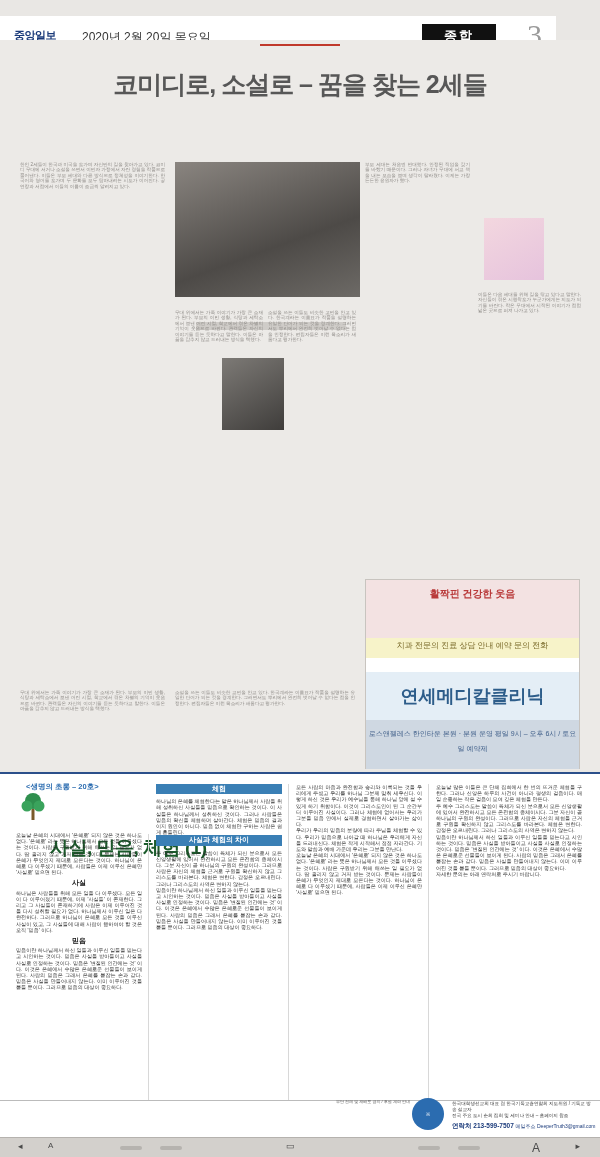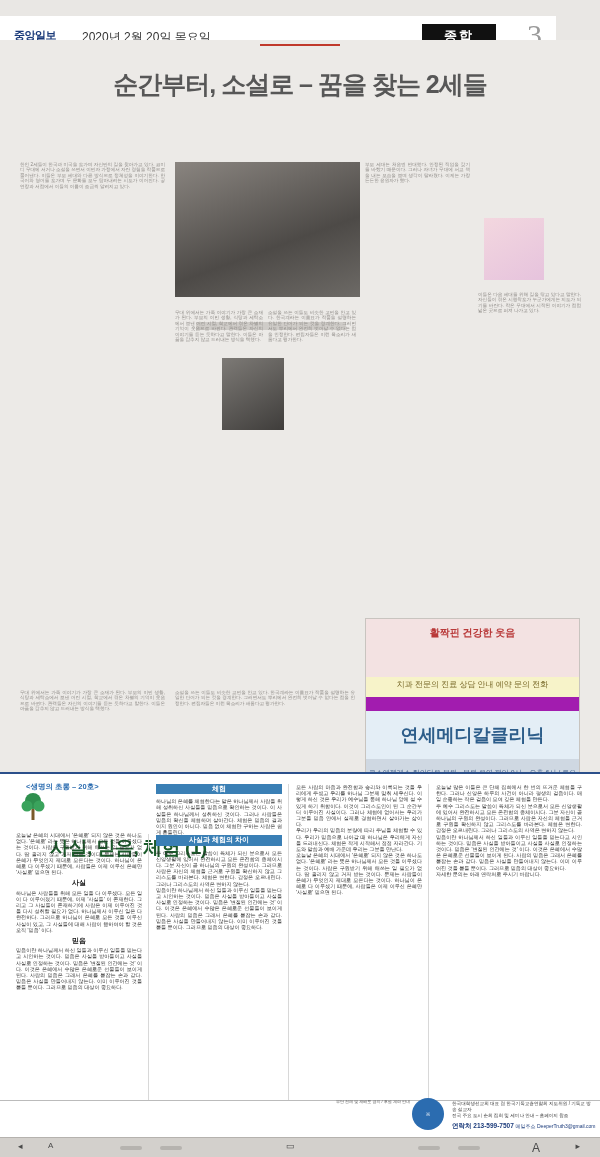--- a/index.html
+++ b/index.html
@@ -105,23 +105,23 @@
     line-height: 5.4px;
     color: #8d8a86;
     text-align: justify;
     overflow: hidden;
     word-break: break-all;
   }
 
   
   .ad-box {
     position: absolute;
-    left: 365px; top: 578px;
+    left: 365px; top: 539px;
     width: 215px; height: 190px;
-    background: #a21caf;
+    background: #ffffff;
     border: 1px solid #c8c4bf;
     box-sizing: border-box;
   }
   .ad-top {
     position: absolute;
     left: 0; top: 0;
     width: 100%; height: 58px;
     background: #f3e2e2;
     color: #b93a3a;
     font-size: 10px;
@@ -312,21 +312,21 @@
 
   <div class="masthead">
     <div class="logo">중앙일보</div>
     <div class="issue-date">2020년 2월 20일 목요일</div>
     <div class="section-badge">종합</div>
     <div class="page-num">3</div>
   </div>
 
   <div class="top-area">
     <div class="redline"></div>
-    <div class="headline">순간부터, 소설로 – 꿈을 찾는 2세들</div>
+    <div class="headline">코미디로, 소설로 – 꿈을 찾는 2세들</div>
 
     <div class="photo p1"></div>
     <div class="photo p2"></div>
     <div class="photo p3"></div>
     <div class="caption-ghost"></div>
 
     <div class="bodytext-faint" style="left:20px; top:122px; width:145px; height:520px;">한인 2세들이 한국과 미국을 오가며 자신만의 길을 찾아가고 있다. 코미디 무대에 서거나 소설을 쓰면서 이민자 가정에서 자란 경험을 작품으로 풀어낸다. 이들은 부모 세대와 다른 방식으로 정체성을 이야기한다. 한국어와 영어를 오가며 두 문화를 모두 담아내려는 시도가 이어진다. 공연장과 서점에서 이들의 이름이 조금씩 알려지고 있다.</div>
     <div class="bodytext-faint" style="left:175px; top:270px; width:88px; height:372px;">무대 위에서는 가족 이야기가 가장 큰 소재가 된다. 부모의 이민 생활, 식당과 세탁소에서 보낸 어린 시절, 학교에서 겪은 차별의 기억이 웃음으로 바뀐다. 관객들은 자신의 이야기를 듣는 듯하다고 말한다. 이들은 아픔을 감추지 않고 드러내는 방식을 택했다.</div>
     <div class="bodytext-faint" style="left:268px; top:270px; width:88px; height:372px;">소설을 쓰는 이들도 비슷한 고민을 안고 있다. 한국계라는 이름표가 작품을 설명하는 유일한 단어가 되는 것을 경계한다. 그러면서도 뿌리에서 완전히 벗어날 수 없다는 점을 인정한다. 편집자들은 이런 목소리가 새롭다고 평가한다.</div>
     <div class="bodytext-faint" style="left:365px; top:122px; width:105px; height:430px;">부모 세대는 처음엔 반대했다. 안정된 직업을 갖기를 바랐기 때문이다. 그러나 자녀가 무대에 서고 책을 내는 모습을 보며 생각이 달라졌다. 이제는 가장 든든한 응원자가 됐다.</div>

